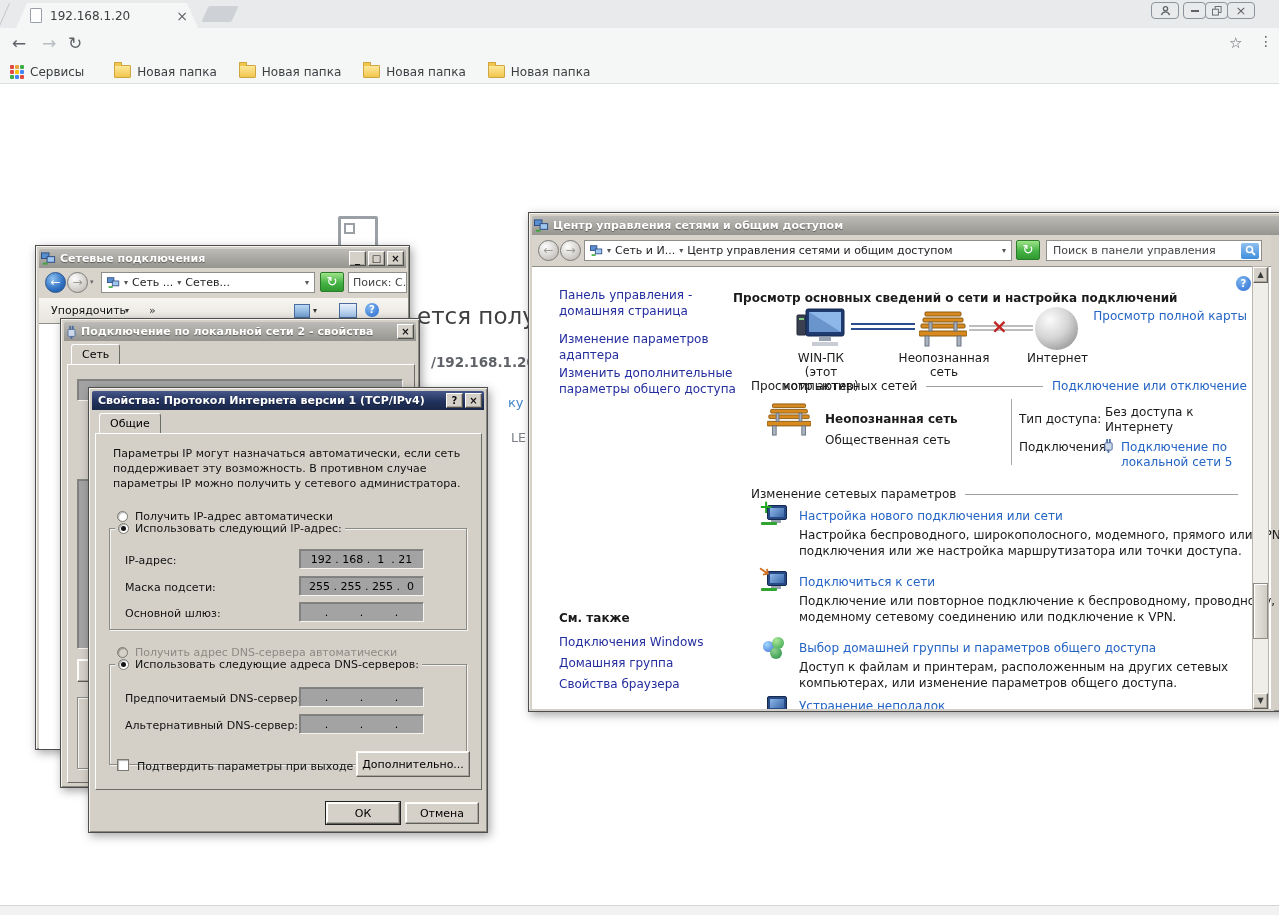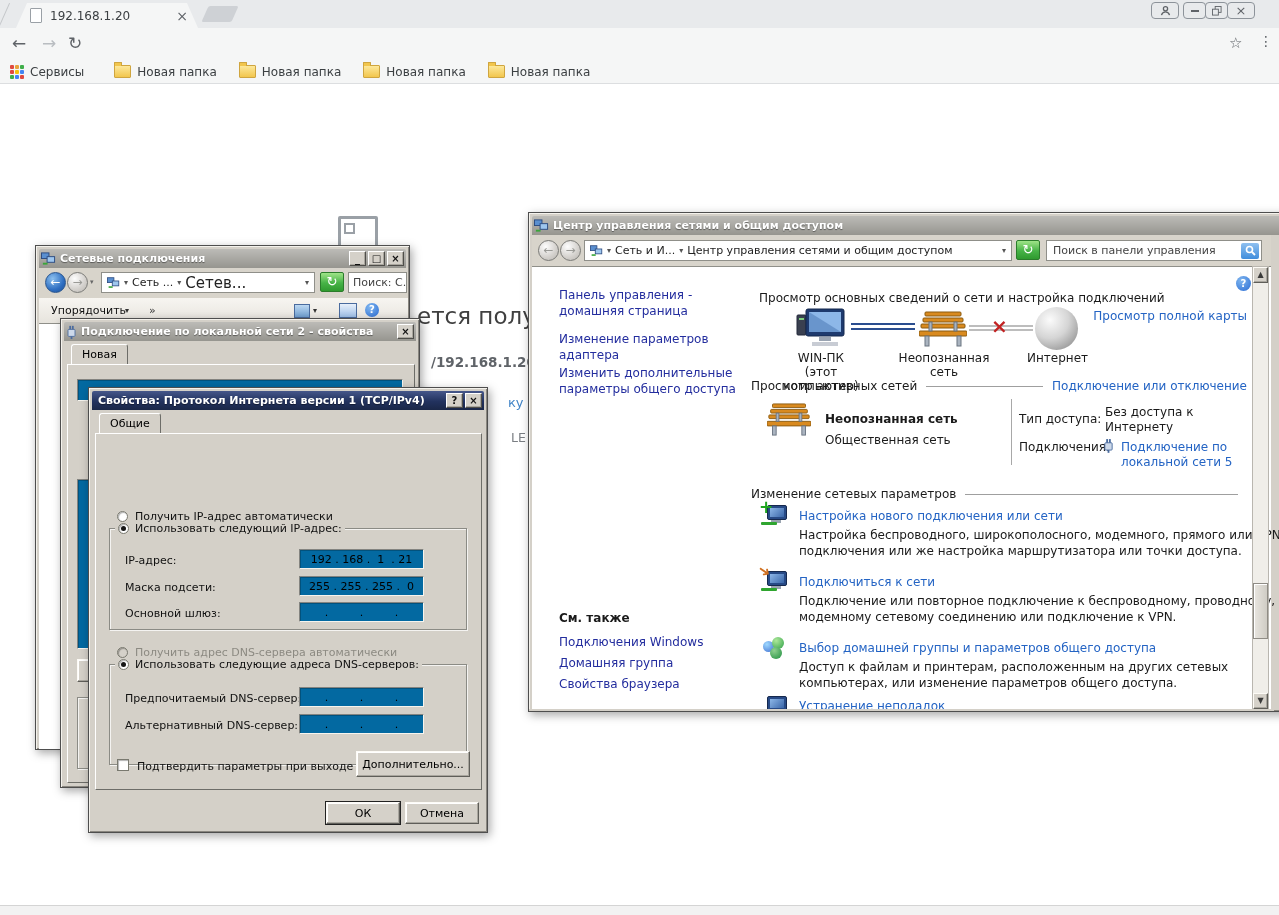--- a/index.html
+++ b/index.html
@@ -50,21 +50,21 @@
   .tbar .tt{color:#fff;font-weight:bold;font-size:11px;margin-left:4px;text-shadow:0 1px 1px rgba(0,0,0,.45);white-space:nowrap;overflow:hidden;flex:1}
   .capb{width:17px;height:15px;margin-left:2px;background:#d5d1c9;border:1px solid;border-color:#fff #4f4e4a #4f4e4a #fff;
         box-shadow:inset -1px -1px 0 #a9a69e;font-weight:bold;font-size:10px;line-height:13px;text-align:center;color:#111;box-sizing:border-box}
   .band{background:#d8d4cb}
   .navc{width:21px;height:21px;border-radius:50%;border:1px solid #7b7b78;text-align:center;line-height:19px;font-size:12px;box-sizing:border-box;
         background:radial-gradient(circle at 35% 30%,#fdfdfd,#d3d0cc 60%,#b9b6b1);color:#9a9a96}
   .navc.blue{background:radial-gradient(circle at 35% 30%,#8cc0ef,#2f6fc2 60%,#1c4f95);color:#fff;border-color:#28558f}
   .wbox{background:#fff;border:1px solid #8f8f89;box-sizing:border-box;display:flex;align-items:center;font-size:11px;color:#222}
   .refr{background:linear-gradient(#9fe488,#47b347 55%,#2f9a2f);border:1px solid #2b7c2b;border-radius:2px;color:#fff;text-align:center;font-size:13px;line-height:18px;box-sizing:border-box}
   .orgrow{background:linear-gradient(#f7f5f1,#e7e4dd);border-bottom:1px solid #c9c5bc}
-  .sunk{background:#0369a1;border:1px solid;border-color:#848480 #f6f4ee #f6f4ee #848480;box-shadow:inset 1px 1px 0 rgba(0,0,0,.22);box-sizing:border-box}
+  .sunk{background:#a3a3a3;border:1px solid;border-color:#848480 #f6f4ee #f6f4ee #848480;box-shadow:inset 1px 1px 0 rgba(0,0,0,.22);box-sizing:border-box}
   .gb{border:1px solid #8b8b85;box-shadow:1px 1px 0 rgba(255,255,255,.75), inset 1px 1px 0 rgba(255,255,255,.75);box-sizing:border-box}
   .btn{background:#d5d1c9;border:1px solid;border-color:#fdfbf6 #5f5e59 #5f5e59 #fdfbf6;box-shadow:inset -1px -1px 0 #a9a69e, inset 1px 1px 0 #fff;
        font-size:11px;display:flex;align-items:center;justify-content:center;box-sizing:border-box;font-family:"DejaVu Sans",sans-serif}
   .btn.def{outline:1px solid #222}
   .radio{width:11px;height:11px;border-radius:50%;background:#fff;border:1px solid #79796f;box-shadow:inset 1px 1px 1px rgba(0,0,0,.3);box-sizing:border-box}
   .radio.on::after{content:"";width:5px;height:5px;margin:2px;border-radius:50%;background:#161616;display:block}
   .radio.dis{background:#d5d1c9}
   .chk{width:12px;height:12px;background:#fff;border:1px solid #79796f;box-shadow:inset 1px 1px 1px rgba(0,0,0,.3);box-sizing:border-box}
   .lab11{font-size:11px;color:#111}
   .lab11.dim{color:#8c8a82}
@@ -221,21 +221,21 @@
     <div class="abs helpc" style="left:707px;top:63px;width:15px;height:15px">?</div>
 
     <span class="abs slink" style="left:30px;top:74px;width:190px">Панель управления - домашняя страница</span>
     <span class="abs slink" style="left:30px;top:118px;width:165px">Изменение параметров адаптера</span>
     <span class="abs slink" style="left:30px;top:152px;width:190px">Изменить дополнительные параметры общего доступа</span>
     <span class="abs nc12" style="left:30px;top:398px;font-weight:bold">См. также</span>
     <span class="abs slink" style="left:30px;top:421px">Подключения Windows</span>
     <span class="abs slink" style="left:30px;top:442px">Домашняя группа</span>
     <span class="abs slink" style="left:30px;top:463px">Свойства браузера</span>
 
-    <span class="abs nc12" style="left:230px;top:78px;font-weight:normal">Просмотр основных сведений о сети и настройка подключений</span>
+    <span class="abs nc12" style="left:204px;top:78px;font-weight:bold">Просмотр основных сведений о сети и настройка подключений</span>
     <span class="abs mlink" style="left:560px;top:96px;width:158px;text-align:right">Просмотр полной карты</span>
     <div class="abs" style="left:266px;top:94px">
       <svg width="52" height="42" viewBox="0 0 52 42">
           <rect x="2" y="8" width="9" height="20" rx="1" fill="#3a4050" stroke="#23283a"></rect>
           <rect x="4" y="11" width="5" height="2" fill="#7fd07f"></rect>
           <rect x="11" y="2" width="38" height="27" rx="2" fill="#1e3a6e" stroke="#14284e"></rect>
           <rect x="14" y="5" width="32" height="20" fill="#8db7e8"></rect>
           <path d="M14 5 L46 25 L14 25 Z" fill="#5a86c0" opacity="0.7"></path>
           <rect x="24" y="30" width="12" height="4" fill="#9aa4b2"></rect>
           <rect x="17" y="35" width="26" height="4" fill="#c8ccd4"></rect>
@@ -378,21 +378,21 @@
       <span class="abs" style="left:51px;top:10px;font-size:7px;color:#666">▾</span>
       <div class="abs wbox" style="left:62px;top:4px;width:214px;height:21px;padding:0 5px">
         <svg width="13" height="12" viewBox="0 0 16 14">
             <rect x="0.5" y="0.5" width="8" height="6" fill="#5a8fd0" stroke="#2a4a80"></rect>
             <rect x="6.5" y="4.5" width="8" height="6" fill="#9ec6ee" stroke="#2a4a80"></rect>
             <rect x="2" y="11" width="5" height="2" fill="#3aa53a"></rect>
           </svg>
         <span style="font-size:8px;color:#555;margin:0 4px">▾</span>
         <span style="font-size:11px">Сеть ...</span>
         <span style="font-size:8px;color:#555;margin:0 4px">▾</span>
-        <span style="font-size:15px">Сетев...</span>
+        <span style="font-size:11px">Сетев...</span>
         <span style="font-size:8px;color:#555;margin-left:auto">▾</span>
       </div>
       <div class="abs refr" style="left:281px;top:4px;width:24px;height:20px">↻</div>
       <div class="abs wbox" style="left:309px;top:4px;width:59px;height:21px;padding:0 4px;overflow:hidden">
         <span style="color:#444;white-space:nowrap">Поиск: С..</span>
       </div>
     </div>
     <div class="abs orgrow" style="left:3px;top:52px;width:369px;height:25px">
       <span class="abs lab11" style="left:12px;top:6px">Упорядочить</span>
       <span class="abs" style="left:86px;top:8px;font-size:8px;color:#333">▾</span>
@@ -409,39 +409,40 @@
     <div class="abs tbar gray">
       <svg width="11" height="14" viewBox="0 0 12 16">
           <rect x="2" y="5" width="8" height="8" rx="1" fill="#cdd9ea" stroke="#4a6b9e"></rect>
           <rect x="3.5" y="1" width="2" height="4" fill="#4a6b9e"></rect>
           <rect x="6.5" y="1" width="2" height="4" fill="#4a6b9e"></rect>
           <rect x="5" y="13" width="2" height="3" fill="#4a6b9e"></rect>
         </svg>
       <span class="tt">Подключение по локальной сети 2 - свойства</span>
       <span class="capb">×</span>
     </div>
-    <div class="abs ctab" style="left:10px;top:25px">Новая</div>
+    <div class="abs ctab" style="left:10px;top:25px">Сеть</div>
     <div class="abs tpage" style="left:6px;top:45px;width:348px;height:419px"></div>
     <div class="abs sunk" style="left:16px;top:60px;width:326px;height:22px"></div>
     <div class="abs sunk" style="left:16px;top:160px;width:326px;height:170px"></div>
     <div class="abs btn" style="left:16px;top:340px;width:102px;height:23px"></div>
     <div class="abs btn" style="left:128px;top:340px;width:102px;height:23px"></div>
     <div class="abs btn" style="left:240px;top:340px;width:102px;height:23px"></div>
     <div class="abs gb" style="left:16px;top:378px;width:326px;height:72px"></div>
   </div>
 
   <div class="abs cw" style="left:88px;top:387px;width:400px;height:446px;z-index:14;overflow:hidden">
     <div class="abs tbar navy">
       <span class="tt">Свойства: Протокол Интернета версии 1 (TCP/IPv4)</span>
       <span class="capb">?</span>
       <span class="capb">×</span>
     </div>
     <div class="abs ctab" style="left:10px;top:25px">Общие</div>
     <div class="abs tpage" style="left:6px;top:45px;width:387px;height:357px"></div>
 
+    <span class="abs lab11" style="left:24px;top:58px;width:352px;line-height:15px;display:block">Параметры IP могут назначаться автоматически, если сеть поддерживает эту возможность. В противном случае параметры IP можно получить у сетевого администратора.</span>
 
     <span class="abs radio" style="left:28px;top:123px"></span>
     <span class="abs lab11" style="left:46px;top:122px">Получить IP-адрес автоматически</span>
 
     <div class="abs gb" style="left:20px;top:140px;width:358px;height:102px"></div>
     <div class="abs fx" style="left:26px;top:134px;background:#d4d0c8;padding:0 3px">
       <span class="radio on"></span>
       <span class="lab11" style="margin-left:6px">Использовать следующий IP-адрес:</span>
     </div>
     <span class="abs lab11" style="left:36px;top:166px">IP-адрес:</span>

